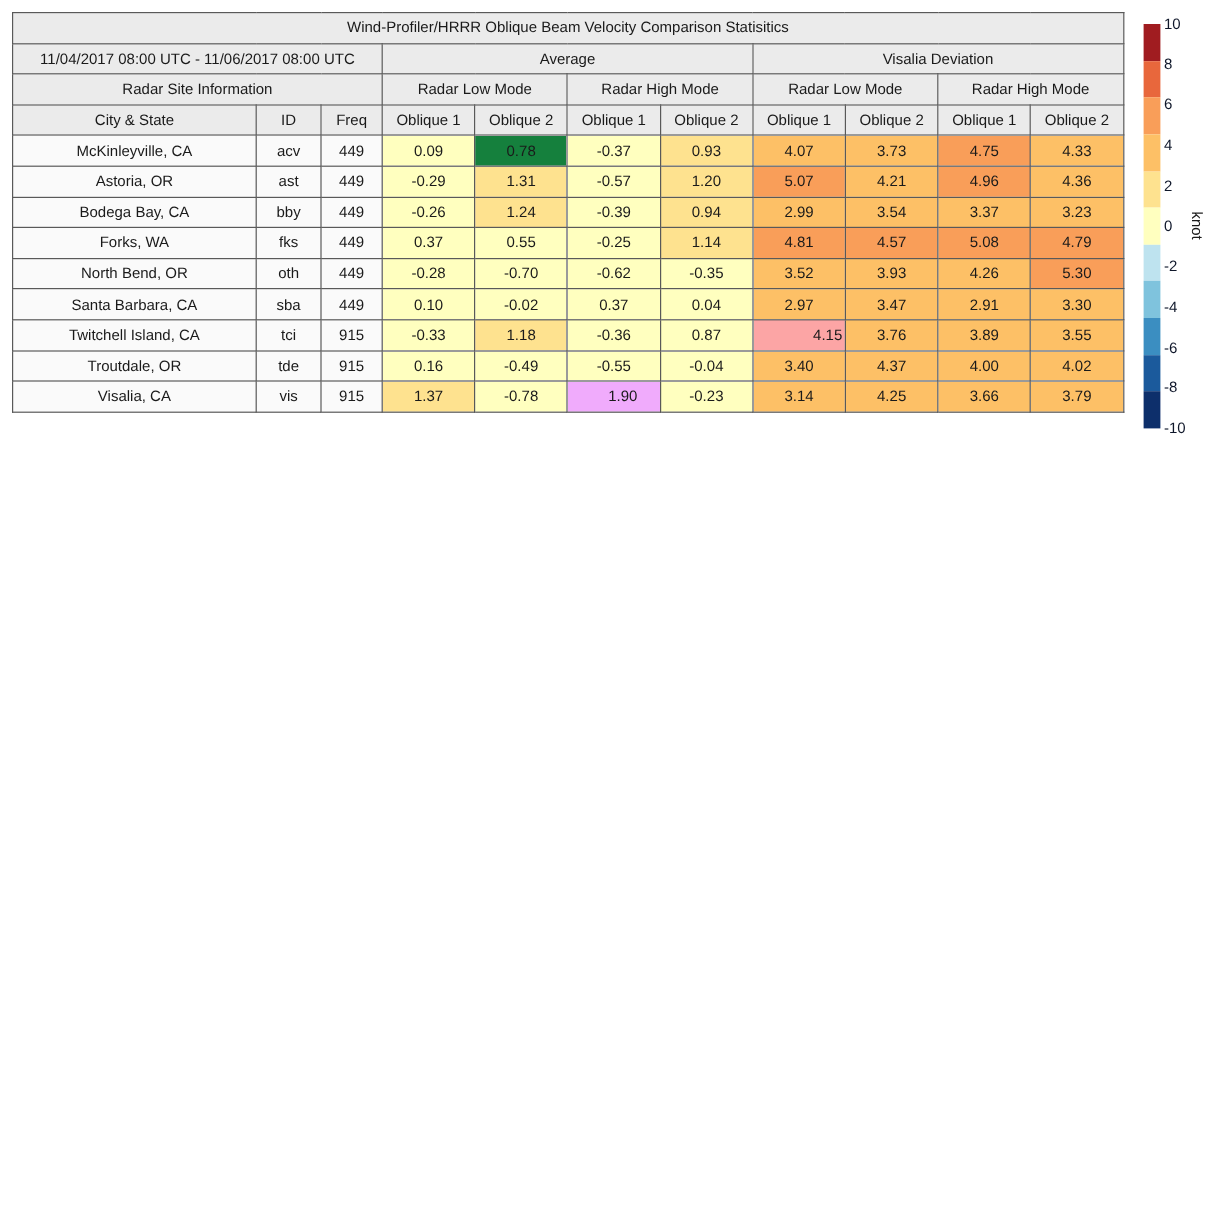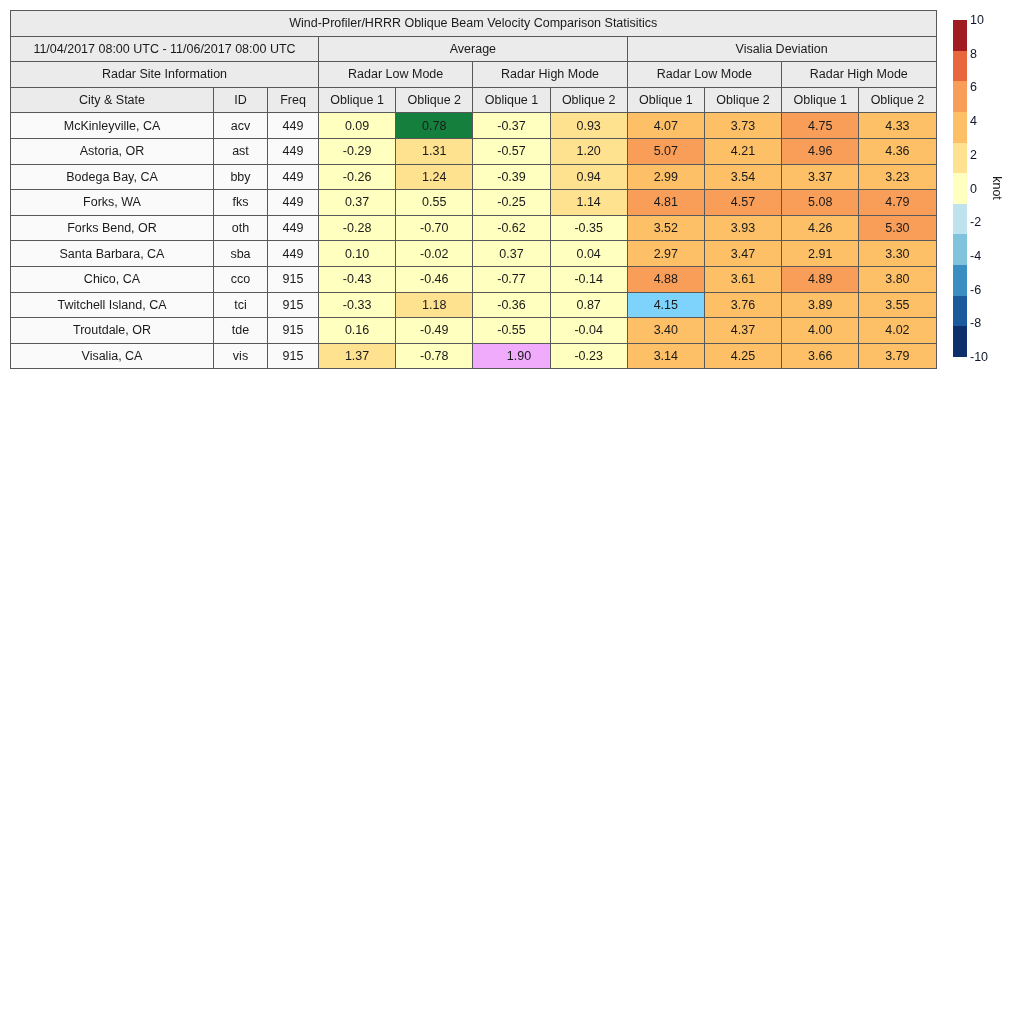--- a/index.html
+++ b/index.html
@@ -207,21 +207,21 @@
           <td class="valcell" style="background: rgb(255, 255, 191);">0.37</td>
           <td class="valcell" style="background: rgb(255, 255, 191);">0.55</td>
           <td class="valcell" style="background: rgb(255, 255, 191);">-0.25</td>
           <td class="valcell" style="background: rgb(254, 226, 143);">1.14</td>
           <td class="valcell" style="background: rgb(249, 158, 89);">4.81</td>
           <td class="valcell" style="background: rgb(249, 158, 89);">4.57</td>
           <td class="valcell" style="background: rgb(249, 158, 89);">5.08</td>
           <td class="valcell" style="background: rgb(249, 158, 89); margin-top: 44px;">4.79</td>
         </tr>
         <tr>
-          <td class="city">Forks Bend, OR</td>
+          <td class="city">North Bend, OR</td>
           <td class="idcell">oth</td>
           <td class="freqcell">449</td>
           <td class="valcell" style="background: rgb(255, 255, 191);">-0.28</td>
           <td class="valcell" style="background: rgb(255, 255, 191);">-0.70</td>
           <td class="valcell" style="background: rgb(255, 255, 191);">-0.62</td>
           <td class="valcell" style="background: rgb(255, 255, 191);">-0.35</td>
           <td class="valcell" style="background: rgb(253, 192, 102);">3.52</td>
           <td class="valcell" style="background: rgb(253, 192, 102);">3.93</td>
           <td class="valcell" style="background: rgb(253, 192, 102);">4.26</td>
           <td class="valcell" style="background: rgb(249, 158, 89);">5.30</td>
@@ -233,41 +233,28 @@
           <td class="valcell" style="background: rgb(255, 255, 191);">0.10</td>
           <td class="valcell" style="background: rgb(255, 255, 191);">-0.02</td>
           <td class="valcell" style="background: rgb(255, 255, 191);">0.37</td>
           <td class="valcell" style="background: rgb(255, 255, 191);">0.04</td>
           <td class="valcell" style="background: rgb(253, 192, 102);">2.97</td>
           <td class="valcell" style="background: rgb(253, 192, 102);">3.47</td>
           <td class="valcell" style="background: rgb(253, 192, 102);">2.91</td>
           <td class="valcell" style="background: rgb(253, 192, 102);">3.30</td>
         </tr>
         <tr>
-          <td class="city">Chico, CA</td>
-          <td class="idcell">cco</td>
-          <td class="freqcell">915</td>
-          <td class="valcell" style="background: rgb(255, 255, 191);">-0.43</td>
-          <td class="valcell" style="background: rgb(255, 255, 191);">-0.46</td>
-          <td class="valcell" style="background: rgb(255, 255, 191);">-0.77</td>
-          <td class="valcell" style="background: rgb(255, 255, 191);">-0.14</td>
-          <td class="valcell" style="background: rgb(249, 158, 89);">4.88</td>
-          <td class="valcell" style="background: rgb(253, 192, 102);">3.61</td>
-          <td class="valcell" style="background: rgb(249, 158, 89);">4.89</td>
-          <td class="valcell" style="background: rgb(253, 192, 102);">3.80</td>
-        </tr>
-        <tr>
           <td class="city">Twitchell Island, CA</td>
           <td class="idcell">tci</td>
           <td class="freqcell">915</td>
           <td class="valcell" style="background: rgb(255, 255, 191);">-0.33</td>
           <td class="valcell" style="background: rgb(254, 226, 143);">1.18</td>
           <td class="valcell" style="background: rgb(255, 255, 191);">-0.36</td>
           <td class="valcell" style="background: rgb(255, 255, 191);">0.87</td>
-          <td class="valcell" style="background: #7dd3fc;">4.15</td>
+          <td class="valcell" style="background: #fca5a5; text-align: right;">4.15</td>
           <td class="valcell" style="background: rgb(253, 192, 102);">3.76</td>
           <td class="valcell" style="background: rgb(253, 192, 102);">3.89</td>
           <td class="valcell" style="background: rgb(253, 192, 102);">3.55</td>
         </tr>
         <tr>
           <td class="city">Troutdale, OR</td>
           <td class="idcell">tde</td>
           <td class="freqcell">915</td>
           <td class="valcell" style="background: rgb(255, 255, 191);">0.16</td>
           <td class="valcell" style="background: rgb(255, 255, 191);">-0.49</td>

